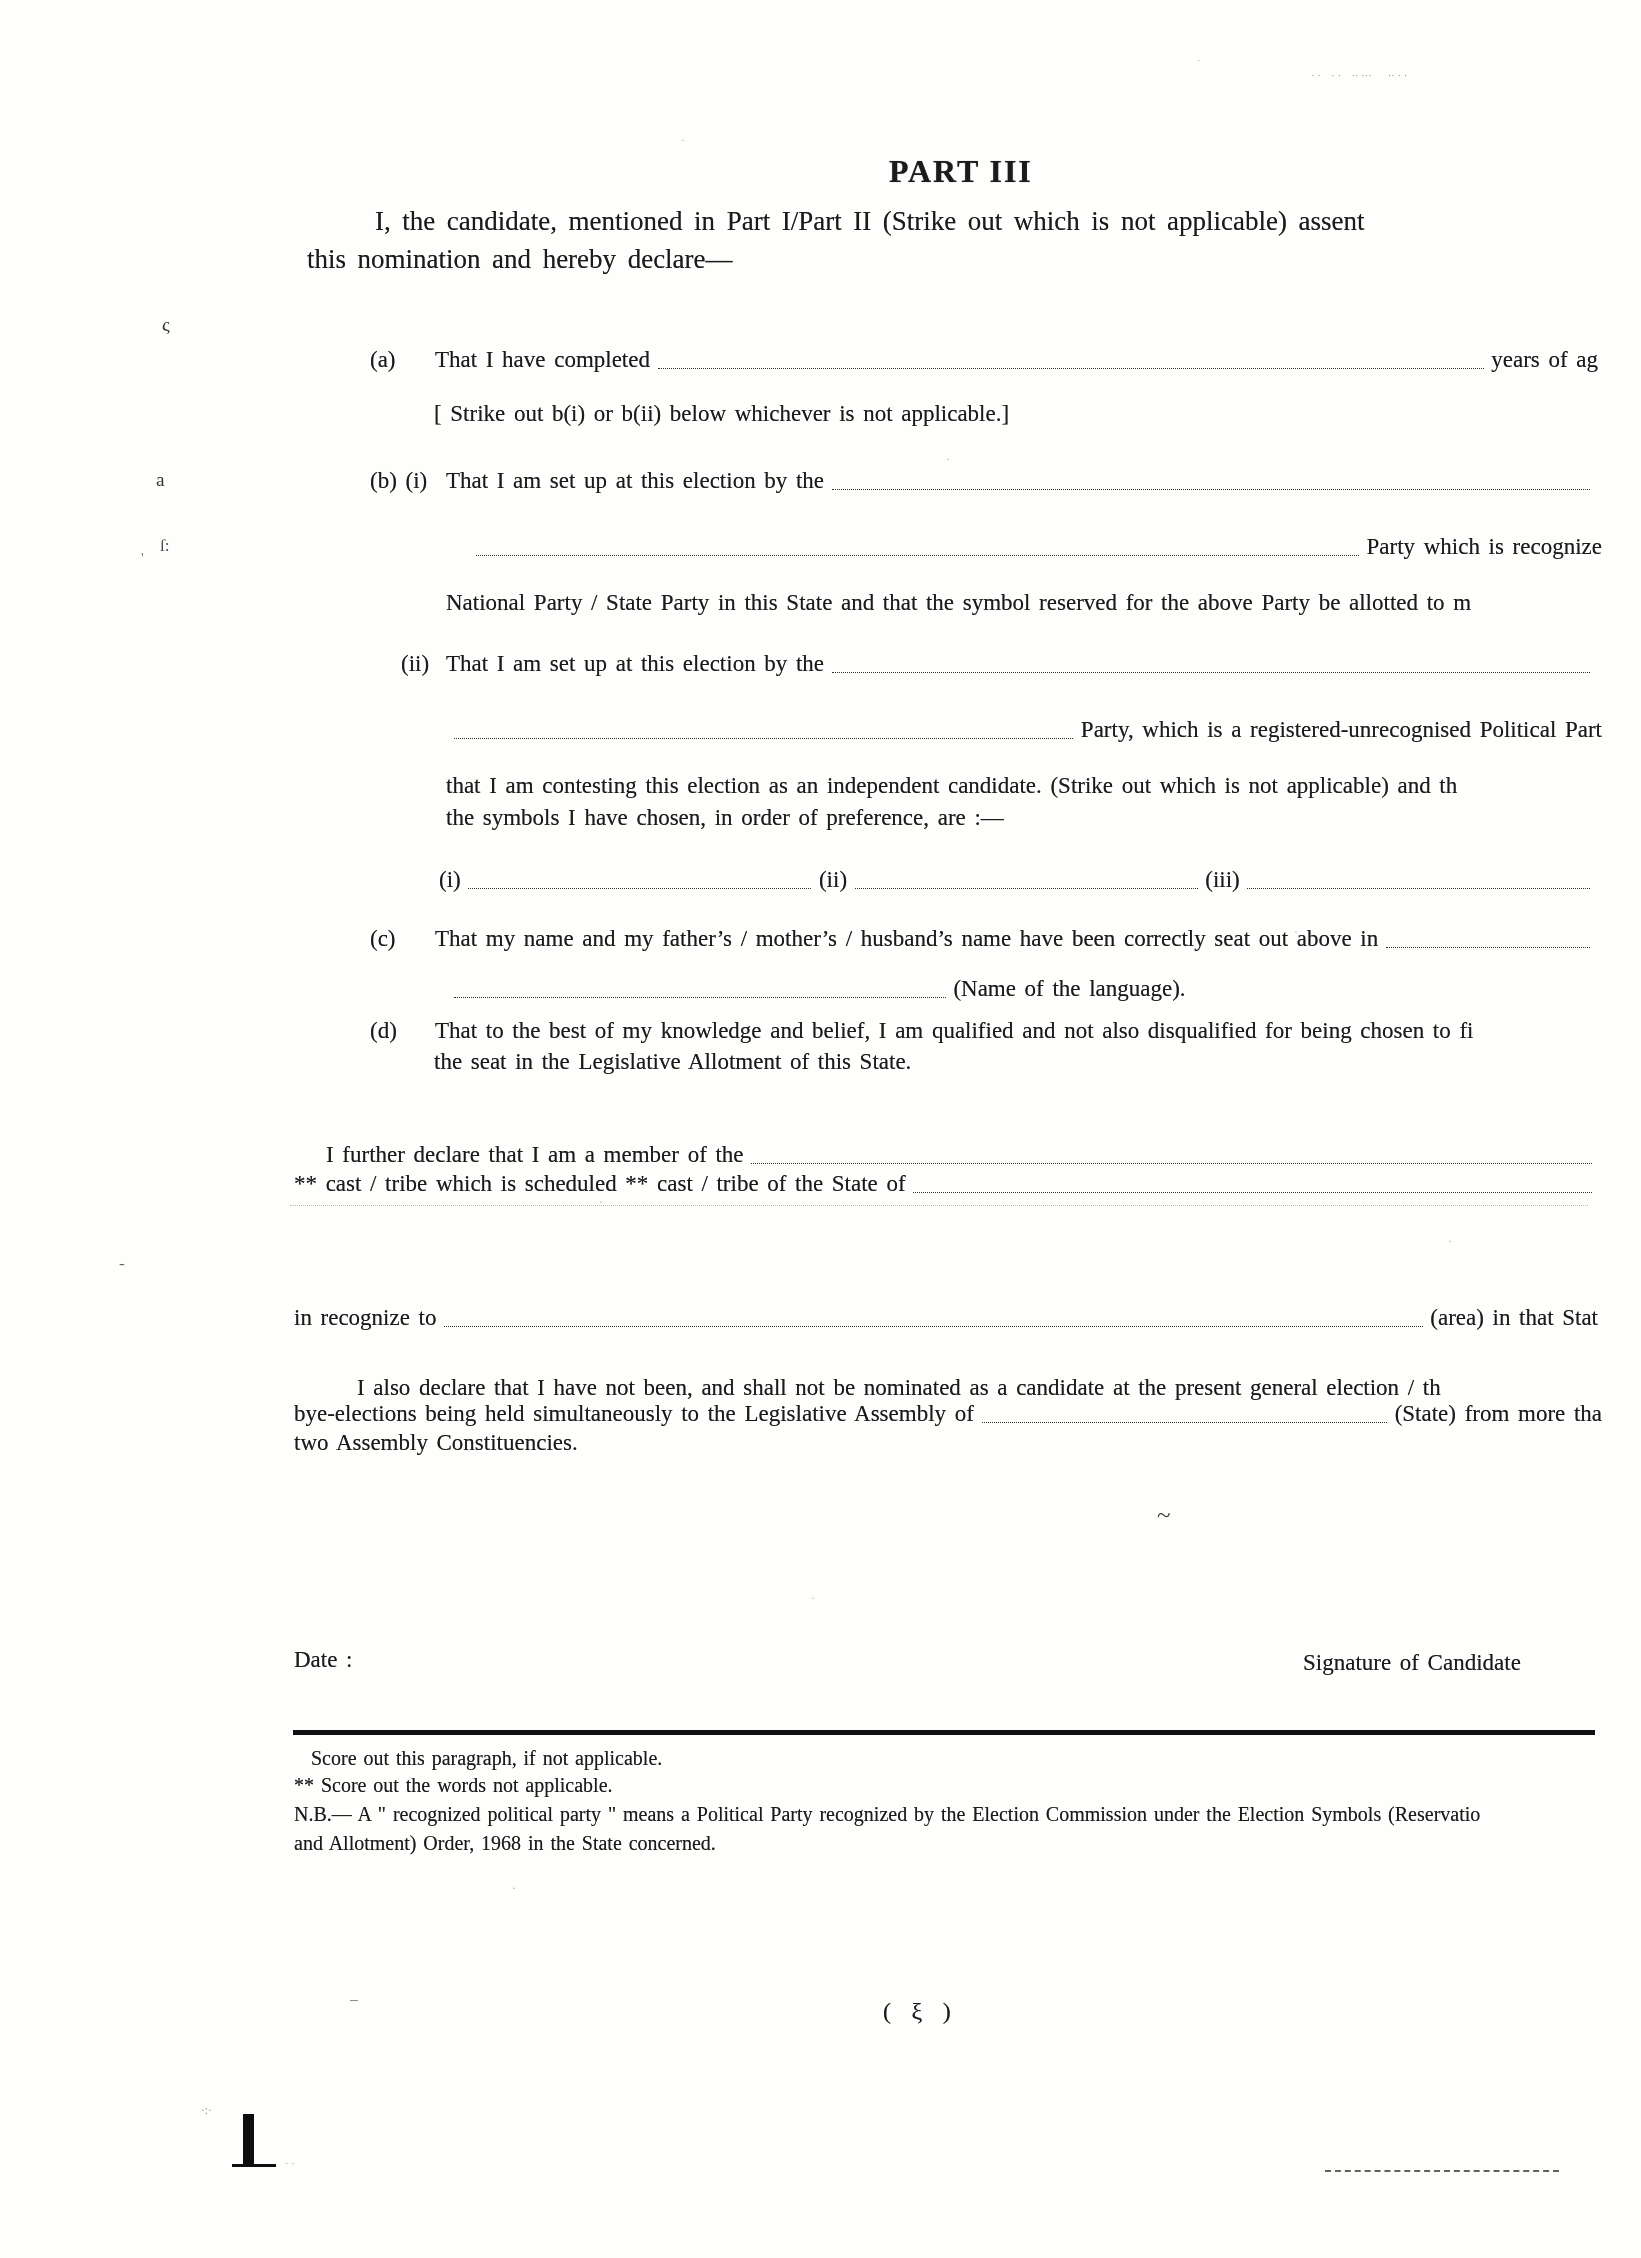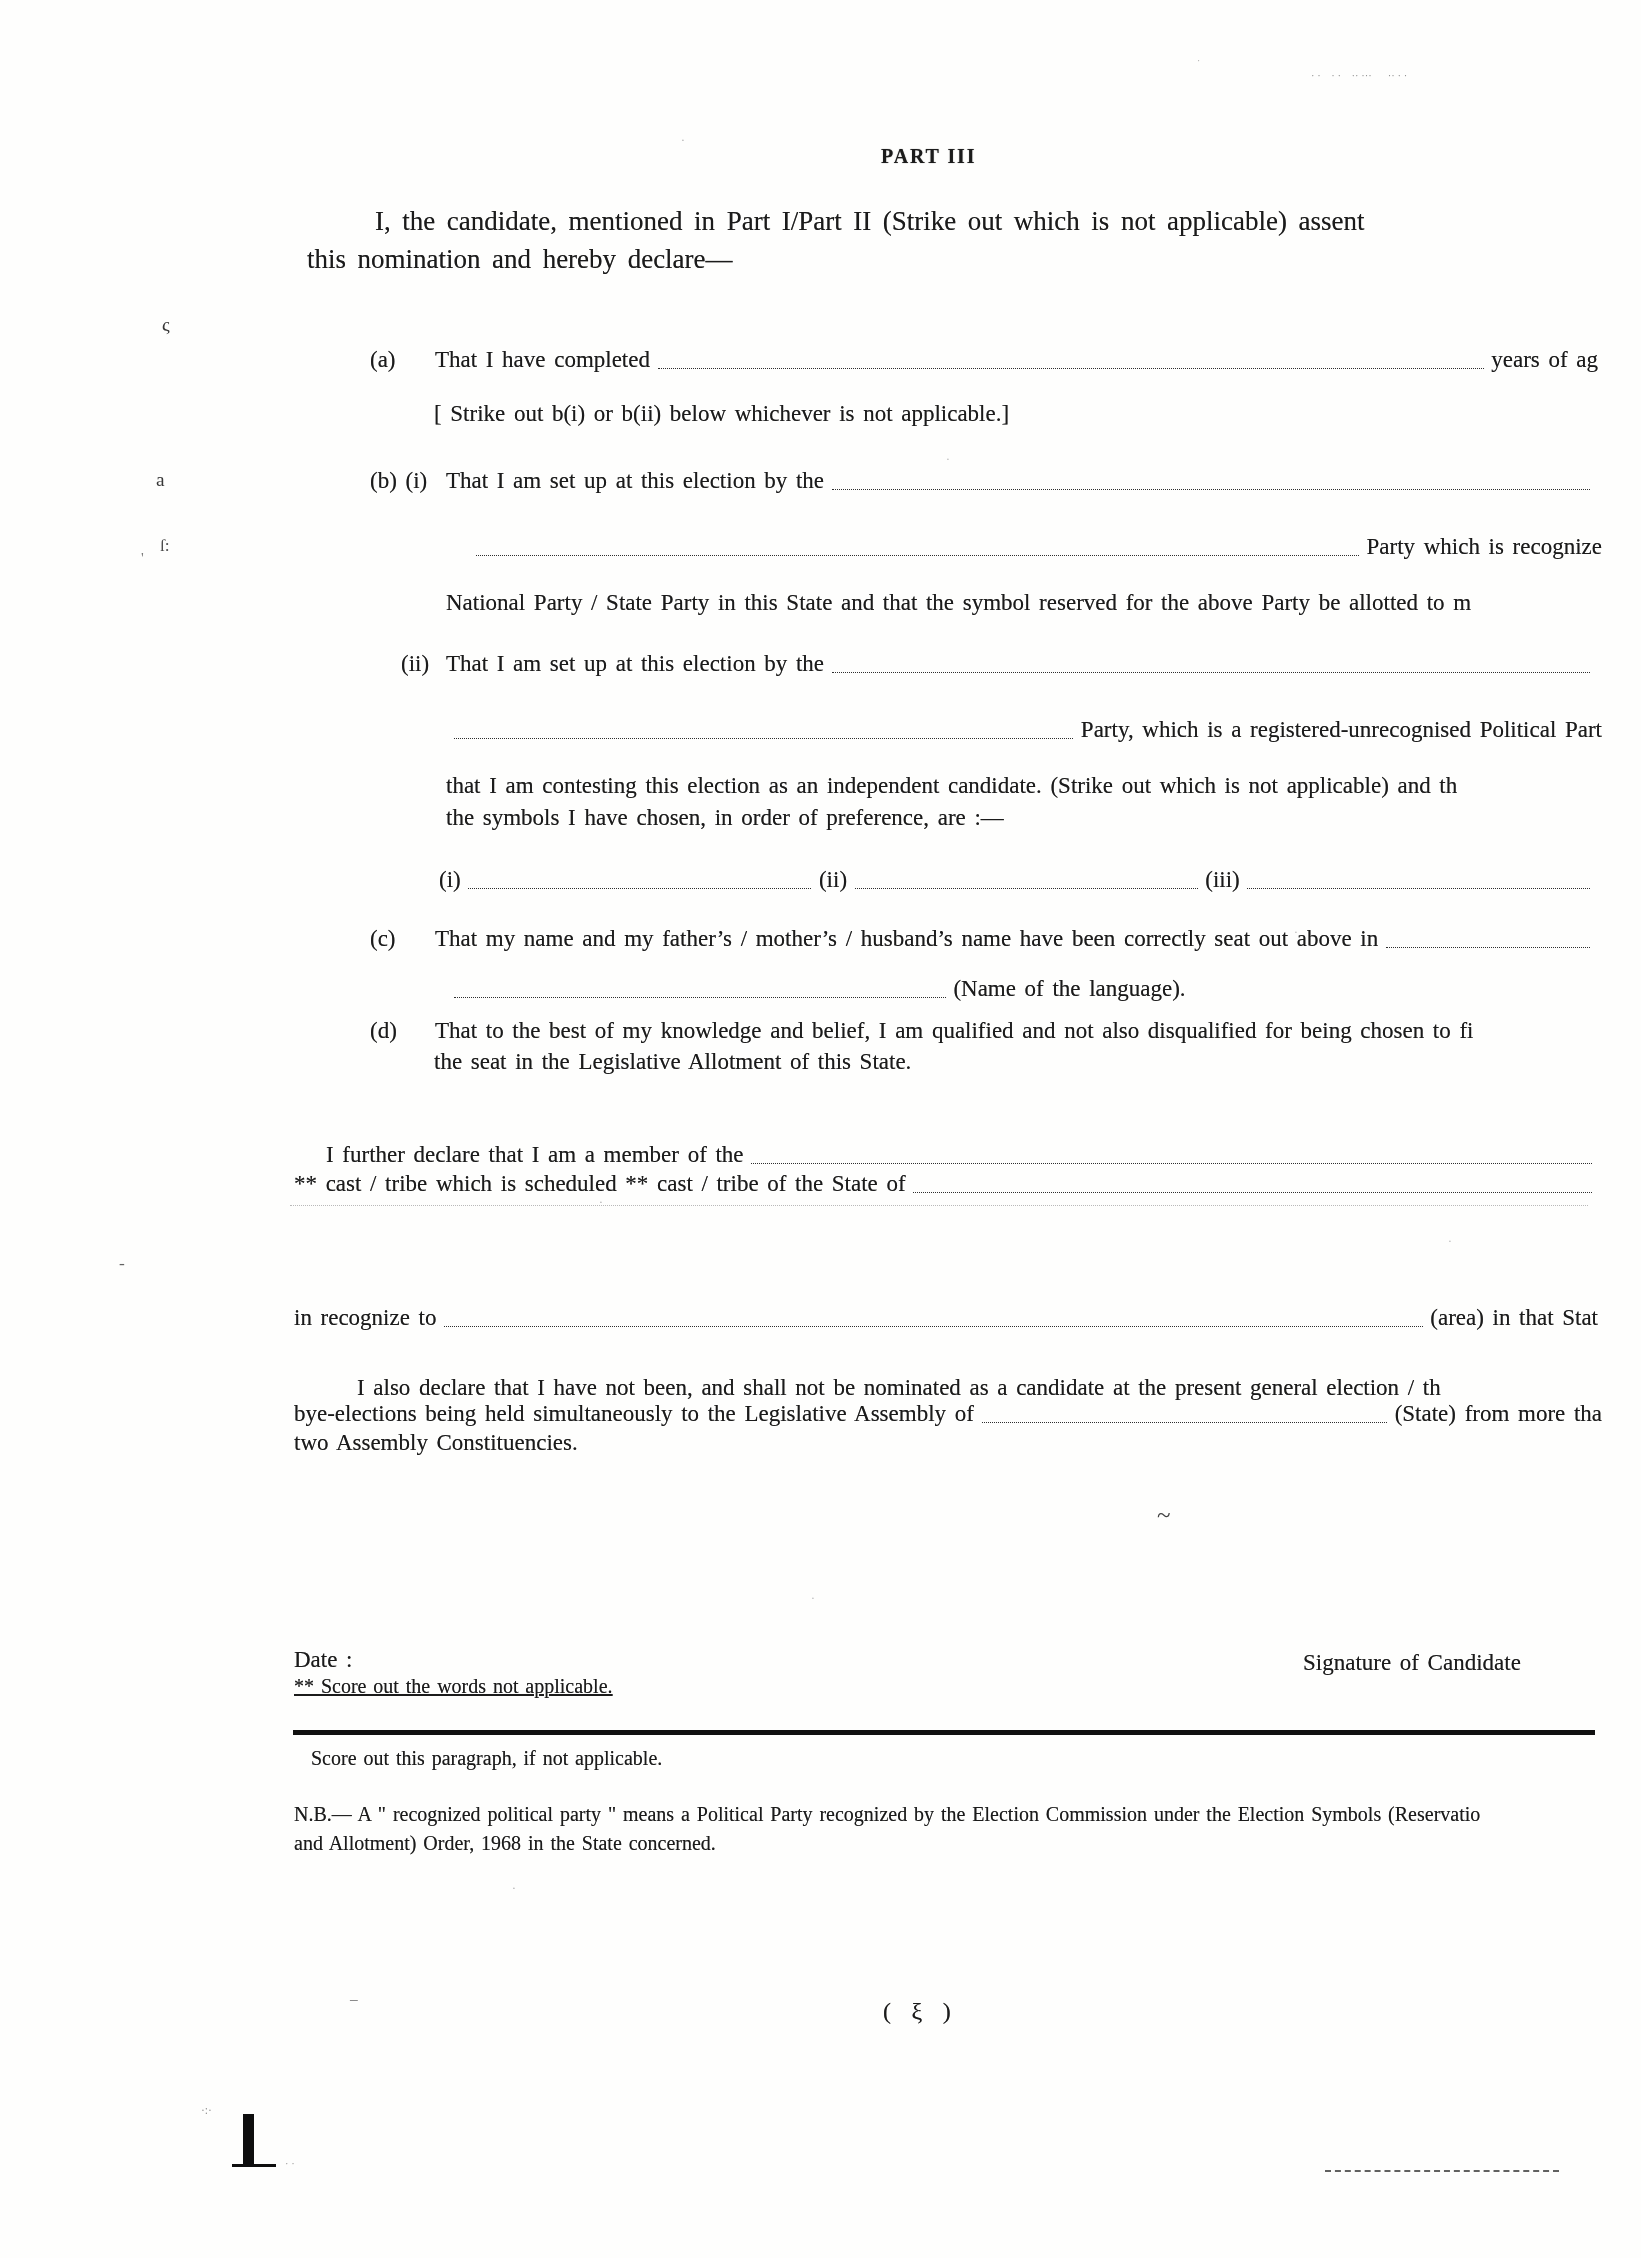--- a/index.html
+++ b/index.html
@@ -4,22 +4,22 @@
 <style>
   html,body { margin:0; padding:0; background:#e8e8e8; }
   .page {
     position:relative; width:1641px; height:2258px; margin:0 auto;
     background:#fefefd; overflow:hidden;
     font-family:"Liberation Serif","DejaVu Serif",serif;
     color:#1b1b1b;
   }
   .page * { box-sizing:border-box; }
   .title {
-    position:absolute; left:881px; top:145px; margin:0;
-    font-size:20px; font-weight:bold; letter-spacing:1.9px; white-space:nowrap;
+    position:absolute; left:881px; top:145px; margin:8px;
+    font-size:32px; font-weight:bold; letter-spacing:1.9px; white-space:nowrap;
     text-shadow:0 0 1px rgba(0,0,0,.55);
   }
   .row {
     position:absolute; display:flex; align-items:flex-end;
     font-size:23px; line-height:32px; white-space:nowrap;
     word-spacing:2.9px; overflow:hidden;
     text-shadow:0 0 0.5px rgba(0,0,0,.5);
   }
   .intro { font-size:27px; line-height:37px; word-spacing:4.8px; }
   .t { flex:0 0 auto; }
@@ -156,21 +156,21 @@
     <span class="t">Date :</span>
   </div>
   <div class="row" style="left:1303px; top:1647px;">
     <span class="t">Signature of Candidate</span>
   </div>
 
   <div class="rule" style="left:293px; top:1730px; right:46px; height:4.8px;"></div>
   <div class="row fn" style="left:311px; top:1744px; right:39px;">
     <span class="t">Score out this paragraph, if not applicable.</span>
   </div>
-  <div class="row fn" style="left:294px; top:1672px; right:39px;text-decoration:underline;">
+  <div class="row fn" style="left:294px; top:1771px; right:39px;">
     <span class="t">** Score out the words not applicable.</span>
   </div>
   <div class="row fn" style="left:294px; top:1800px; right:39px;">
     <span class="t">N.B.— A " recognized political party " means a Political Party recognized by the Election Commission under the Election Symbols (Reservatio</span>
   </div>
   <div class="row fn" style="left:294px; top:1829px; right:39px;">
     <span class="t">and Allotment) Order, 1968 in the State concerned.</span>
   </div>
 
   <div class="row pagenum" style="left:883px; top:1995px;">

